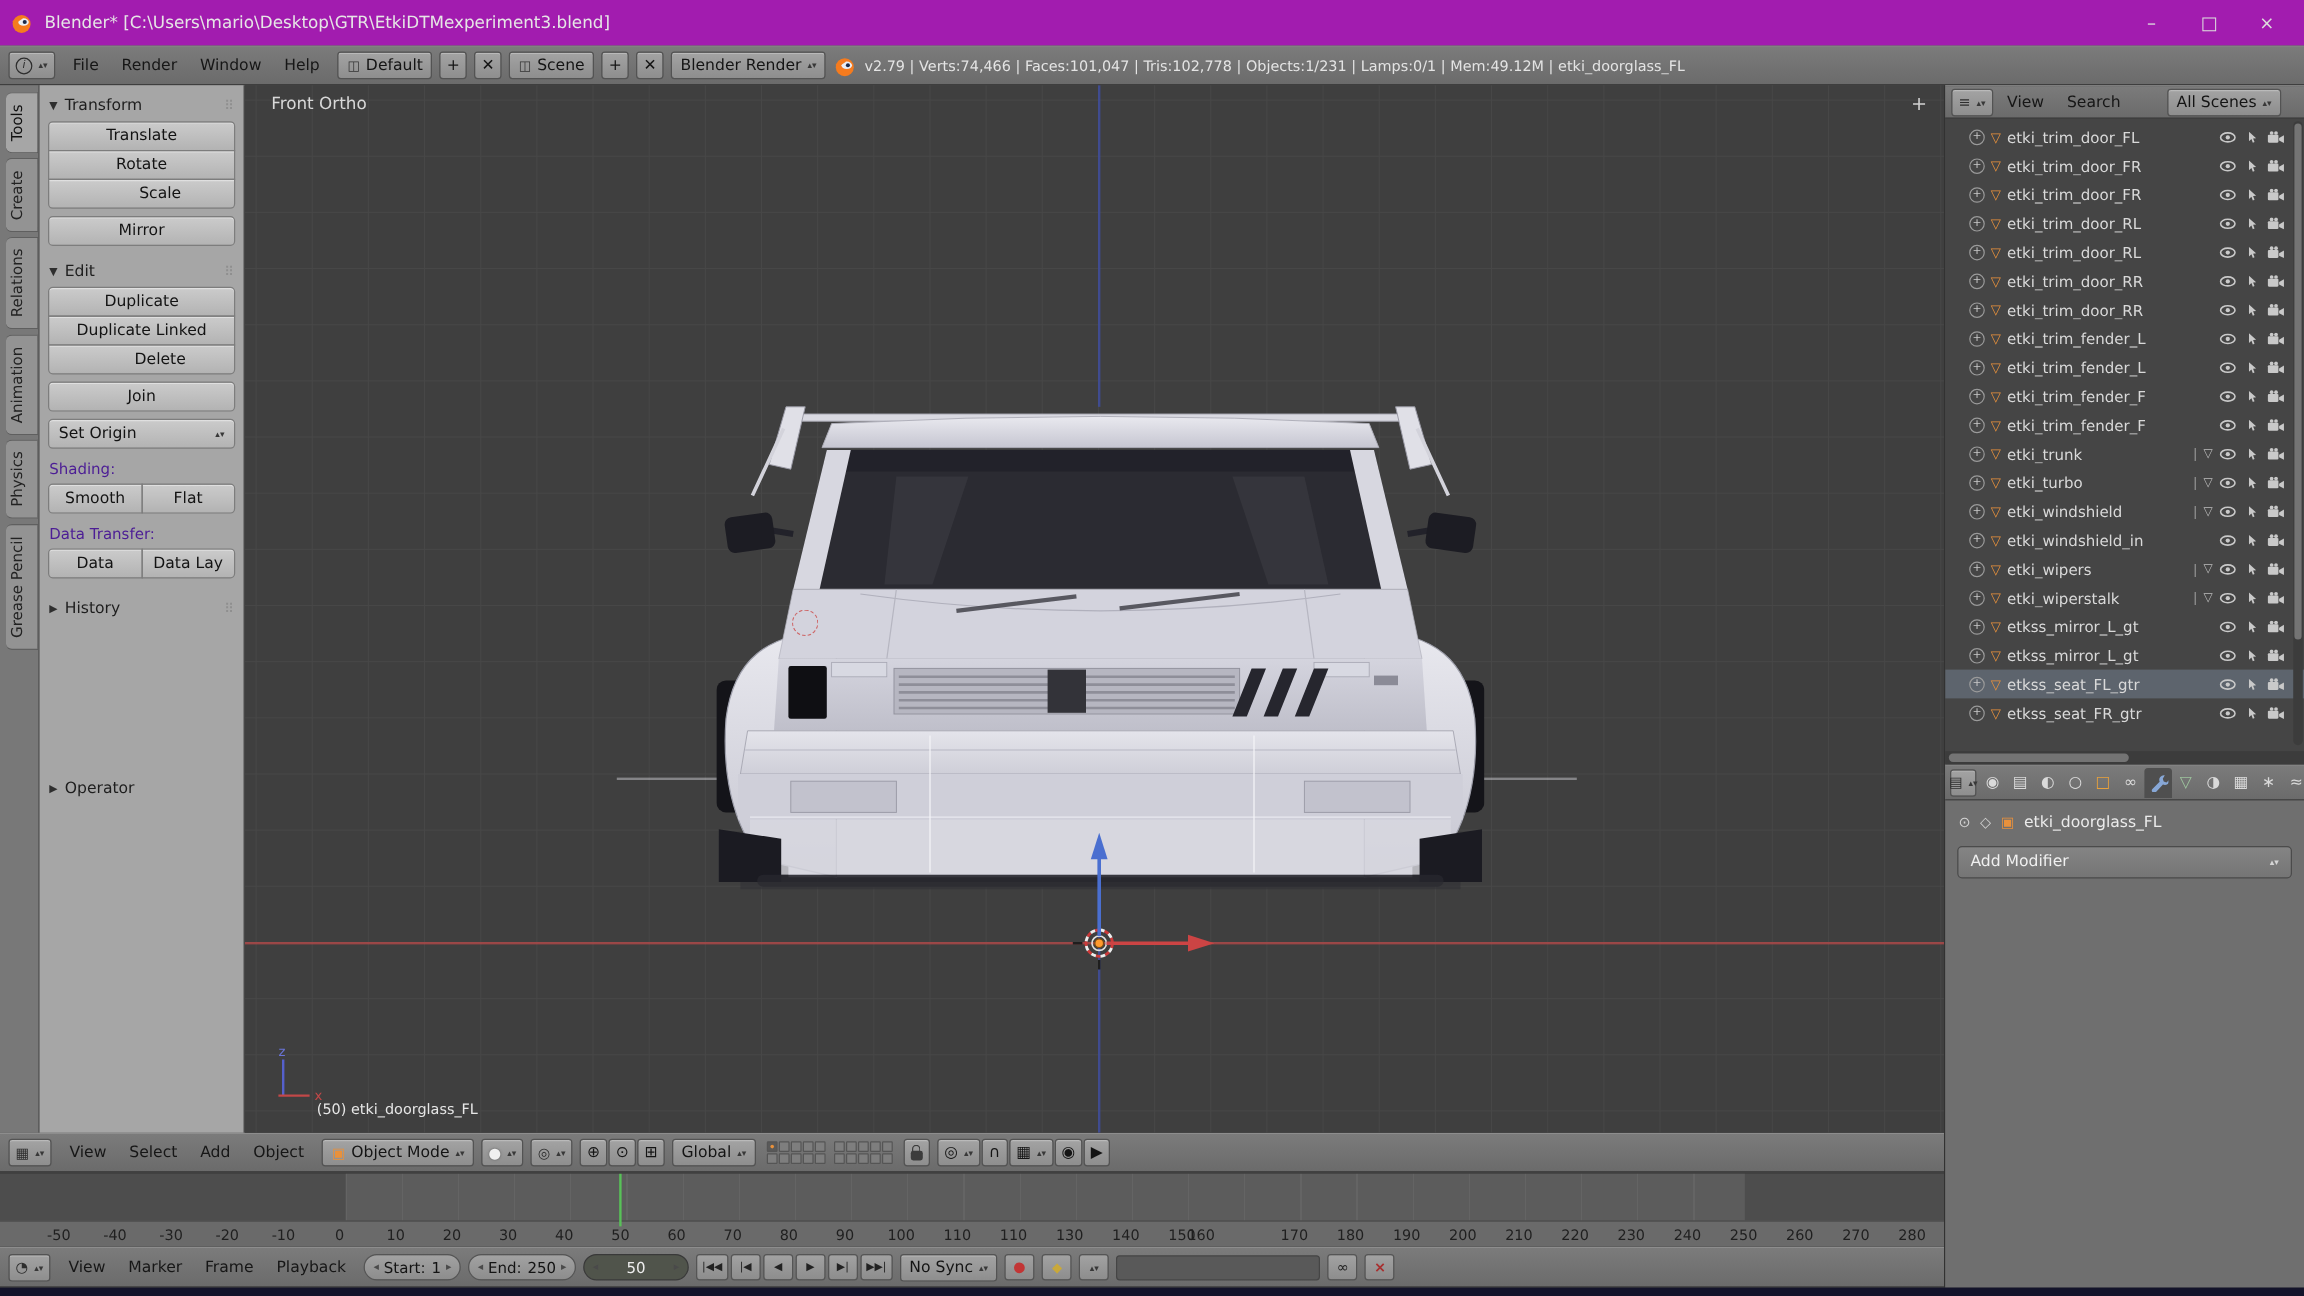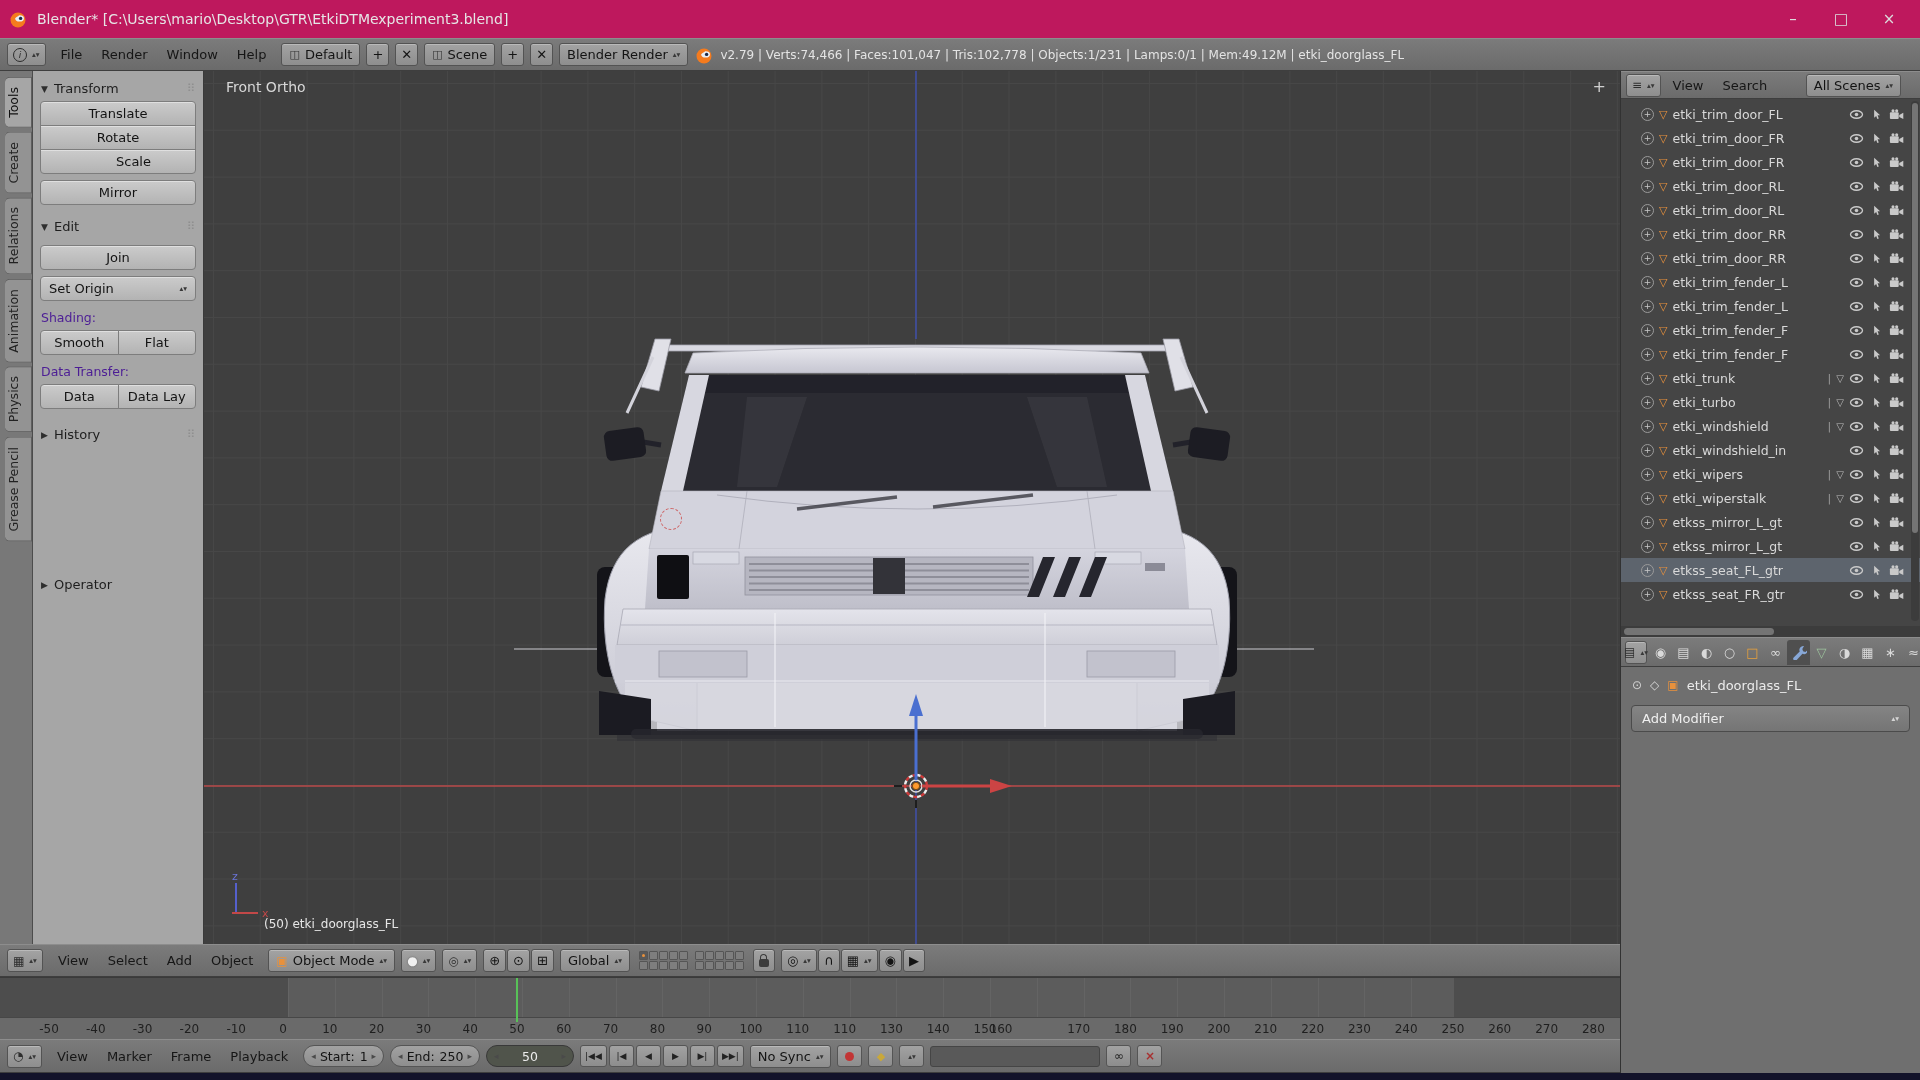--- a/index.html
+++ b/index.html
@@ -1,21 +1,21 @@
 <!DOCTYPE html>
 <html><head>
 <meta charset="utf-8">
 <style>
   *{margin:0;padding:0;box-sizing:border-box;}
   html,body{width:1920px;height:1080px;overflow:hidden;}
   body{font-family:"DejaVu Sans","Liberation Sans",sans-serif;font-size:13px;color:#1a1a1a;background:#2a2a2a;}
   #root{position:relative;width:1920px;height:1080px;display:flex;flex-direction:column;background:#4a4a4a;}
 
   
-  .titlebar{height:38px;background:#be185d;display:flex;align-items:center;color:#e6e6e6;font-size:14px;padding:0 8px;gap:9px;flex:0 0 auto;}
+  .titlebar{height:38px;background:#a21caf;display:flex;align-items:center;color:#e6e6e6;font-size:14px;padding:0 8px;gap:9px;flex:0 0 auto;}
   .blender-logo{width:20px;height:20px;flex:0 0 auto;}
   .titlebar .title{flex:1;white-space:nowrap;overflow:hidden;}
   .win-btns{display:flex;gap:2px;}
   .win-btn{width:46px;height:30px;display:flex;align-items:center;justify-content:center;color:#dcdcdc;font-size:15px;cursor:default;}
 
   
   .hdr{background:linear-gradient(#7b7b7b,#6b6b6b);border-top:1px solid #8d8d8d;border-bottom:1px solid #3e3e3e;display:flex;align-items:center;padding:0 7px;gap:6px;}
   .menus{display:inline-flex;align-items:center;gap:1px;}
   .menu-item{padding:0 9px;color:#161616;white-space:nowrap;}
   .hbtn{background:linear-gradient(#a3a3a3,#8e8e8e);border:1px solid #535353;border-radius:3px;height:23px;display:inline-flex;align-items:center;padding:0 7px;gap:5px;color:#141414;white-space:nowrap;box-shadow:inset 0 1px 0 rgba(255,255,255,.25);}
@@ -214,20 +214,25 @@
               <div class="btn">Translate</div>
               <div class="btn">Rotate</div>
               <div class="btn">Scale</div>
             </div>
           <div class="btn" style="margin-top:6px">Mirror</div>
 
           <div class="panel-header h2">
               <span class="tri">▼</span>
               <span>Edit</span>
               <span class="grip">⠿</span>
+            </div>
+          <div id="edit-group" class="btn-stack">
+              <div class="btn">Duplicate</div>
+              <div class="btn">Duplicate Linked</div>
+              <div class="btn">Delete</div>
             </div>
           <div class="btn" style="margin-top:6px">Join</div>
           <div class="btn dd" style="margin-top:6px">
               <span>Set Origin</span>
               <span class="updown">▴▾</span>
             </div>
 
           <div class="slabel">Shading:</div>
           <div id="shading-group" class="btn-row">
               <div class="btn">Smooth</div>

